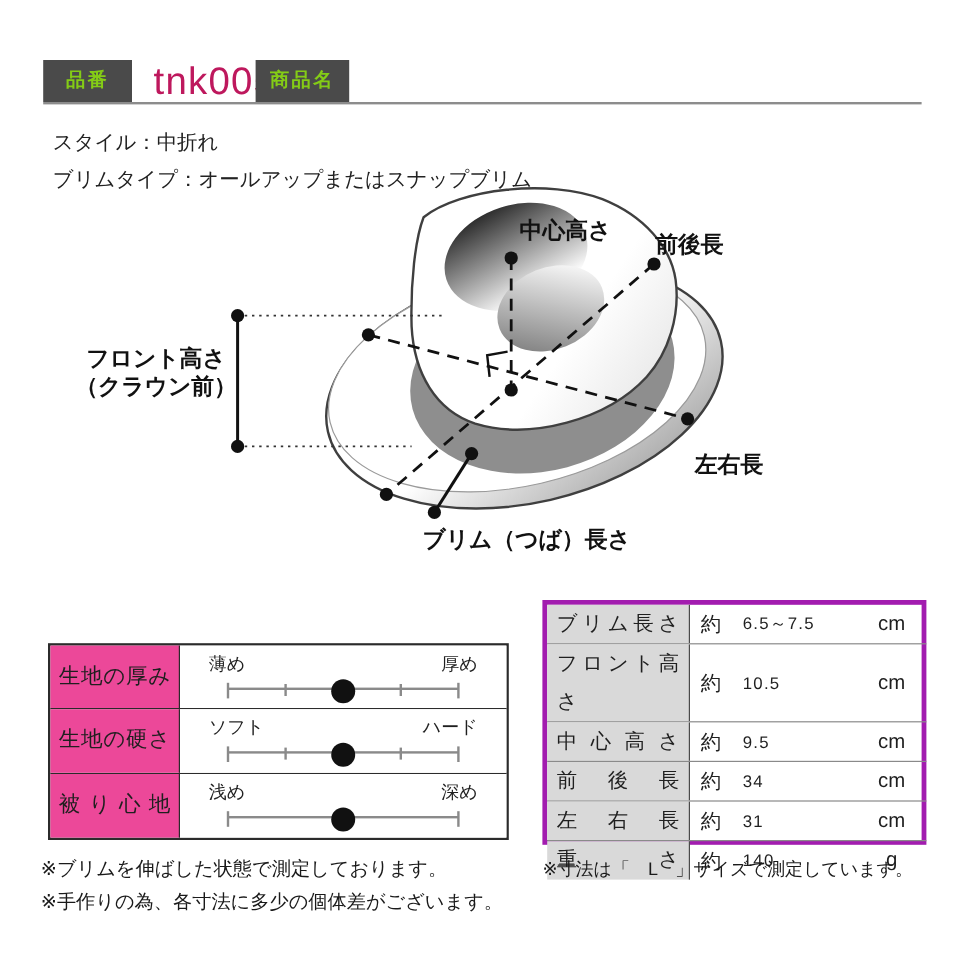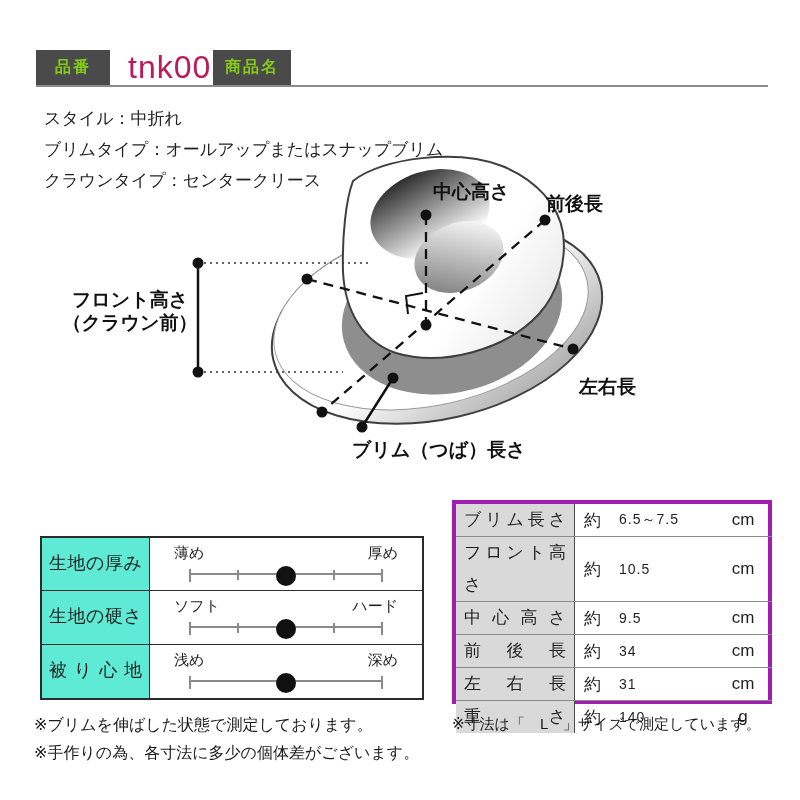--- a/index.html
+++ b/index.html
@@ -32,21 +32,21 @@
   .dl-center { left:433px; top:49px; }
   .dl-fb     { left:546px; top:61px; }
   .dl-front  { left:58px;  top:158px; width:144px; text-align:center; line-height:23px; }
   .dl-lr     { left:579px; top:244px; }
   .dl-brim   { left:352px; top:307px; }
   
   .ftable { position:absolute; left:40px; top:536px; width:384px; height:164px;
             border:2px solid #2b2b2b; display:grid; grid-template-rows:1fr 1fr 1fr; }
   .frow { display:grid; grid-template-columns:108px 1fr; border-bottom:1.5px solid #2b2b2b; }
   .frow:last-child { border-bottom:none; }
-  .flabel { background:#5eead4; border-right:1.5px solid #2b2b2b; font-size:18px;
+  .flabel { background:#ec4899; border-right:1.5px solid #2b2b2b; font-size:18px;
             padding:0 7px; line-height:51px; text-align:justify; text-align-last:justify; }
   .fscale { position:relative; background:#fff; }
   .smin { position:absolute; left:24px; top:6px; font-size:15px; }
   .smax { position:absolute; right:24px; top:6px; font-size:15px; }
   .track { position:absolute; left:40px; right:40px; top:35px; border-top:2px solid #8a8a8a; }
   .tick { position:absolute; top:-6px; width:2px; height:13px; background:#8a8a8a;
           transform:translateX(-50%); }
   .tick.mid { top:-5px; height:10px; }
   .sdot { position:absolute; top:1px; width:20px; height:20px; background:#111;
           border-radius:50%; transform:translate(-50%,-50%); }
@@ -71,21 +71,20 @@
 
 <div class="hdr">
   <span class="badge b1">品番</span>
   <span class="itemno">tnk005</span>
   <span class="badge b2">商品名</span>
 </div>
 
 <div class="specs">
   <div>スタイル：中折れ</div>
   <div>ブリムタイプ：オールアップまたはスナップブリム</div>
-  <div>クラウンタイプ：センタークリース</div>
 </div>
 
 <div class="diagram">
   <svg width="800" height="350" viewBox="0 130 800 350">
     <defs>
       <linearGradient id="gBrim" x1="0%" y1="0%" x2="85%" y2="100%">
         <stop offset="55%" stop-color="#ffffff"></stop>
         <stop offset="100%" stop-color="#a0a0a0"></stop>
       </linearGradient>
       <linearGradient id="gCrown" x1="0%" y1="0%" x2="100%" y2="60%">

